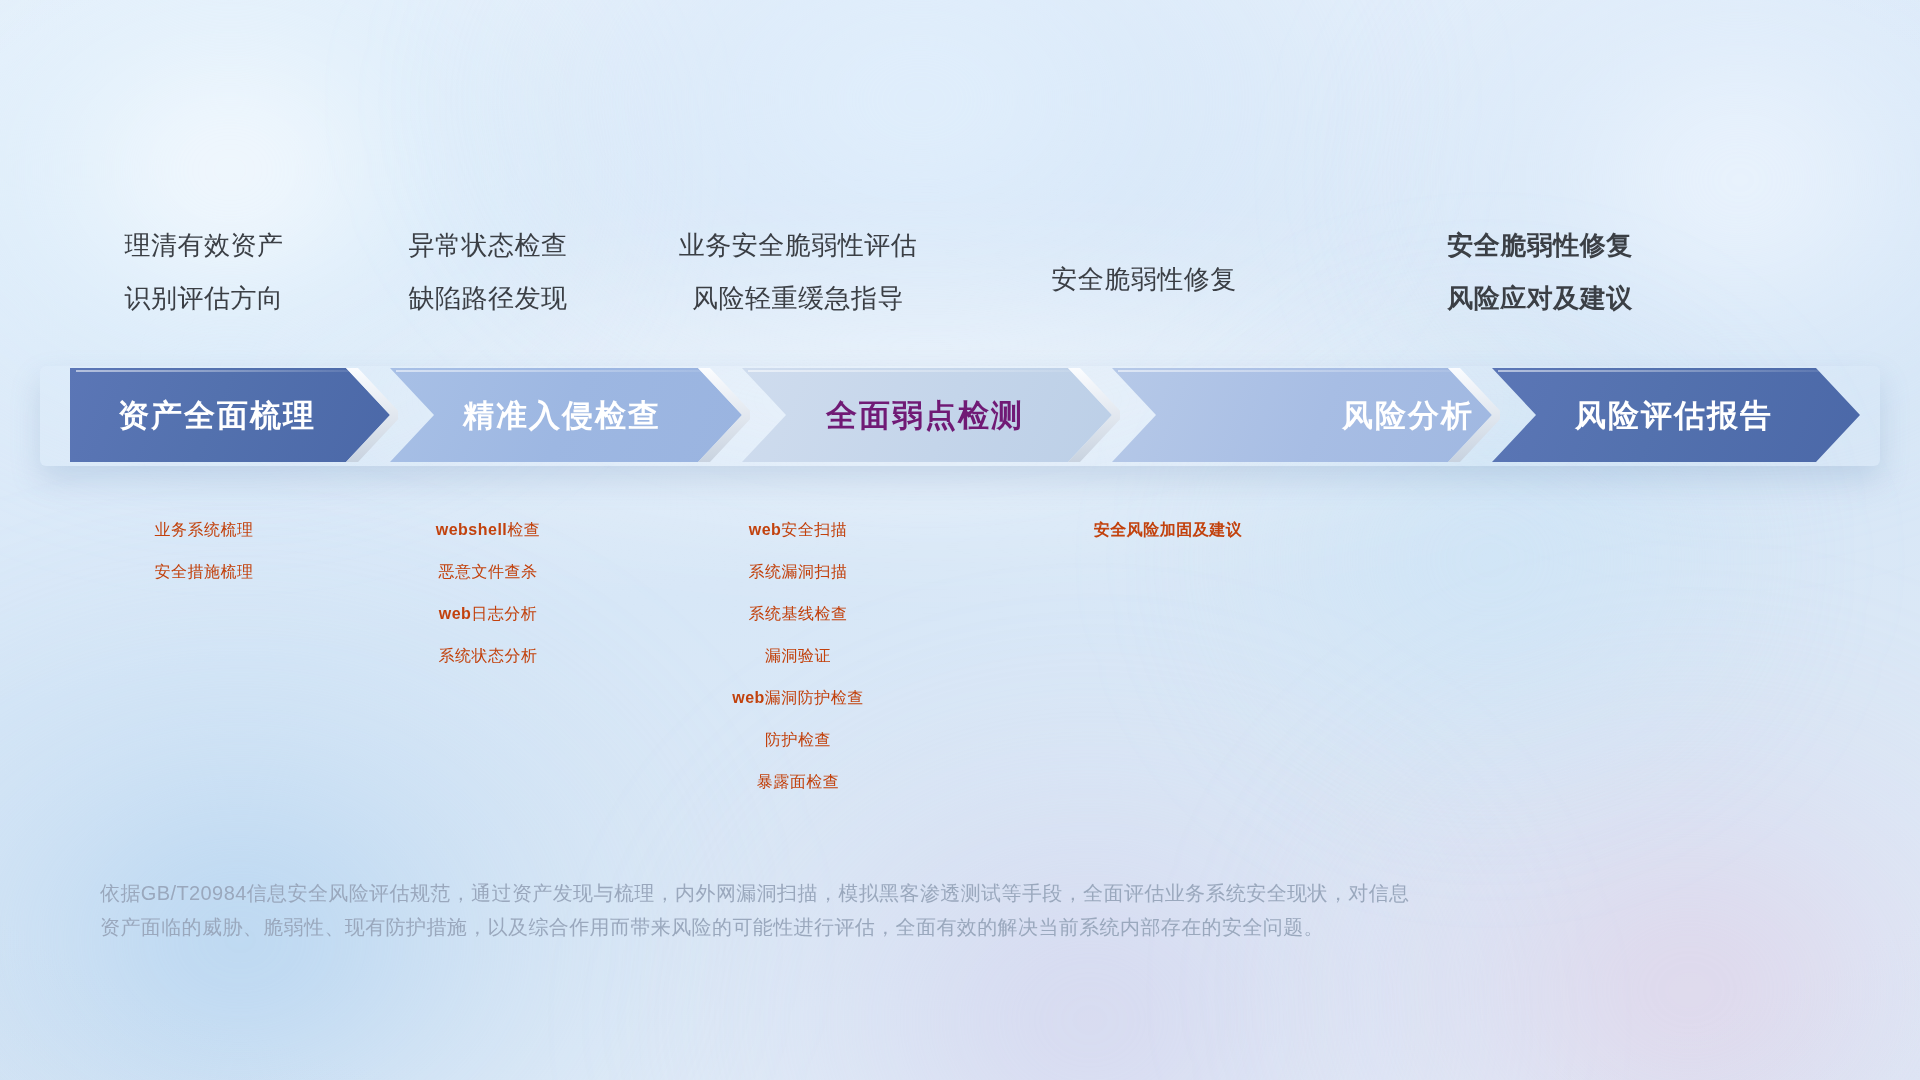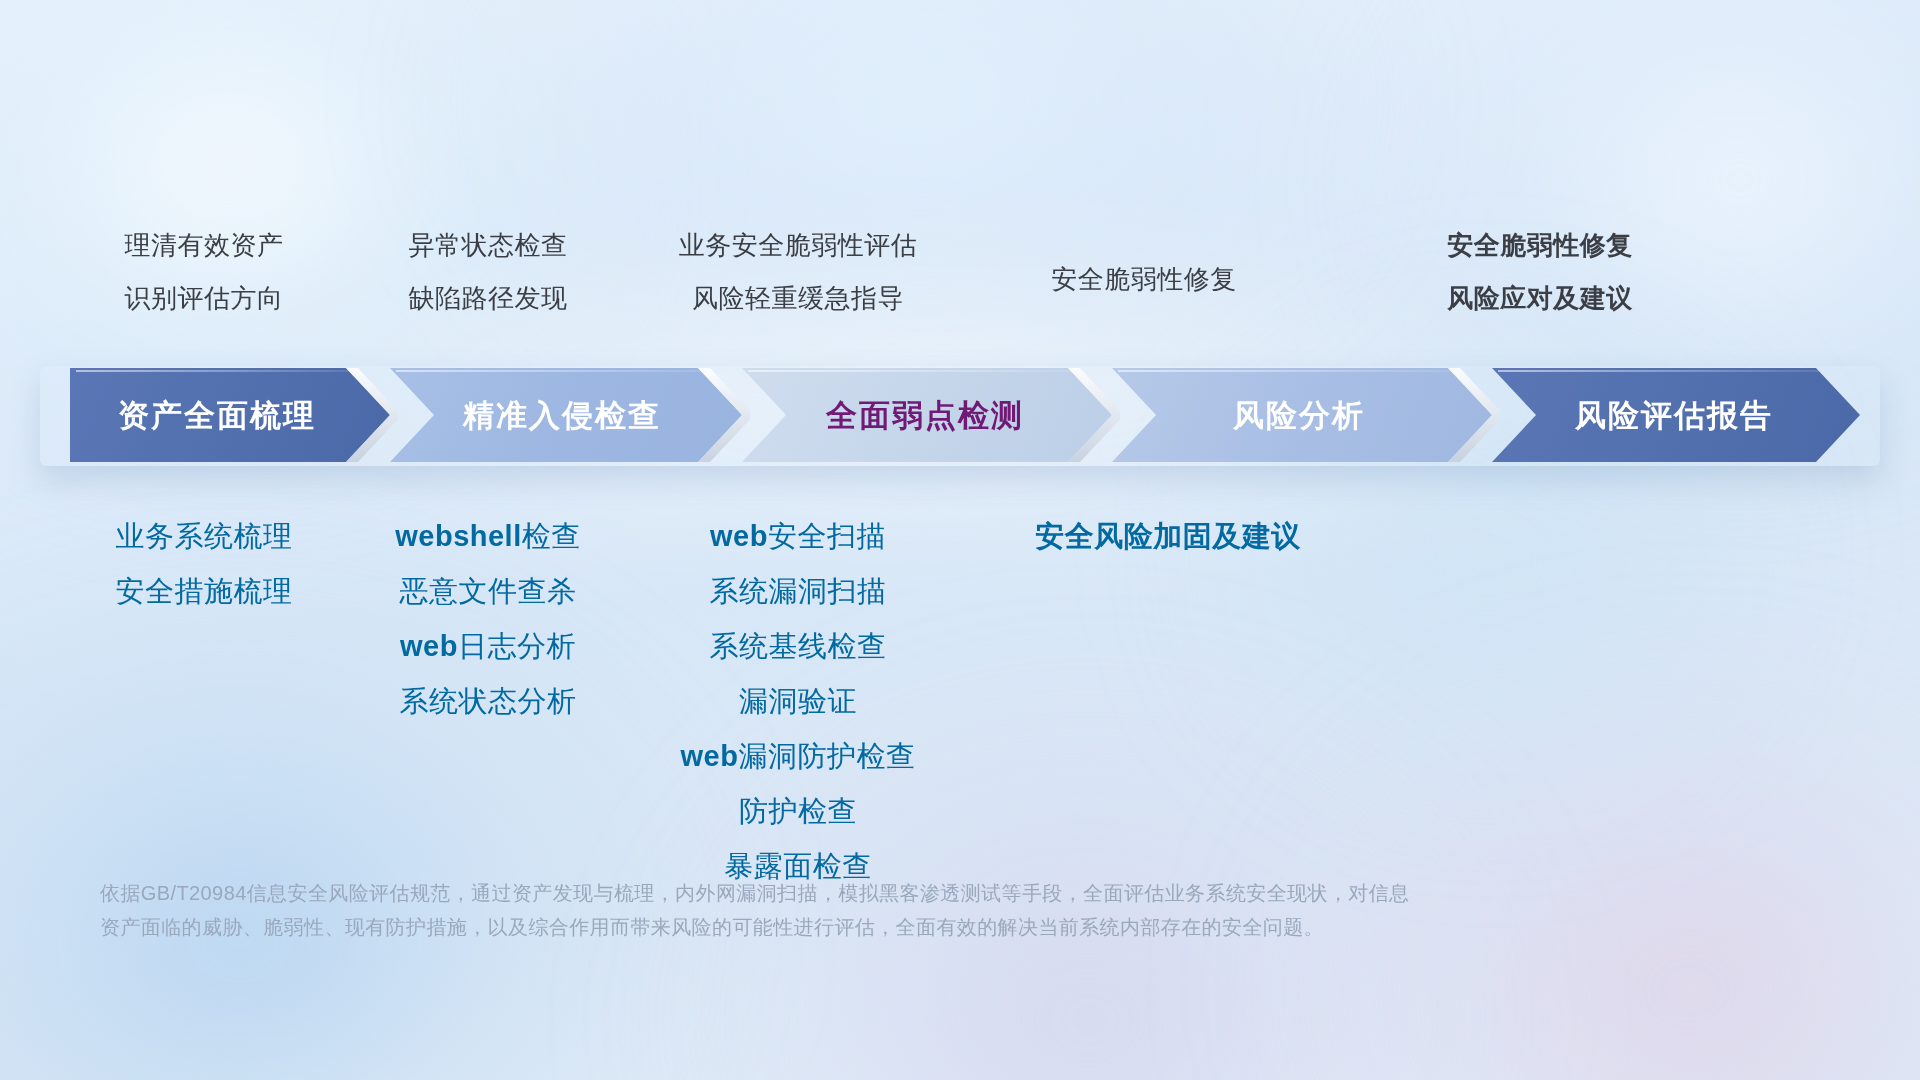--- a/index.html
+++ b/index.html
@@ -115,23 +115,23 @@
     margin-bottom: 27px;
     letter-spacing: 0.5px;
     white-space: nowrap;
   }
 
   #bottom-row {
     top: 522px;
     align-items: flex-start;
   }
   .bot-item {
-    font-size: 29px;
+    font-size: 16px;
     line-height: 1;
-    color: #0369a1;
+    color: #c2410c;
     margin-bottom: 26px;
     letter-spacing: 0.5px;
     white-space: nowrap;
   }
   .bot-item .mono-en {
     font-weight: bold;
     text-align: right;
   }
 
   
@@ -294,21 +294,21 @@
       <div class="chev-bevel" style="left:628px;"></div>
 
       <div class="chev" style="left:672px; width:370px;">
         <div class="chev-body shape-mid fill-light"></div>
         <div class="chev-label label-blue" style="padding-left:14px; padding-right:18px;">全面弱点检测</div>
       </div>
       <div class="chev-bevel" style="left:998px;"></div>
 
       <div class="chev" style="left:1042px; width:380px;">
         <div class="chev-body shape-mid fill-mid2"></div>
-        <div class="chev-label label-white" style="padding-left:12px; padding-right:18px;">风险分析</div>
+        <div class="chev-label label-white" style="padding-left:12px; padding-right:18px;text-align:right;">风险分析</div>
       </div>
       <div class="chev-bevel" style="left:1378px;"></div>
 
       <div class="chev" style="left:1422px; width:368px;">
         <div class="chev-body shape-first fill-dark" style="clip-path: polygon(0 0, calc(100% - 44px) 0, 100% 50%, calc(100% - 44px) 100%, 0 100%, 44px 50%);"></div>
         <div class="chev-label label-white" style="padding-left:14px; padding-right:18px;">风险评估报告</div>
       </div>
 
     </div>
 

